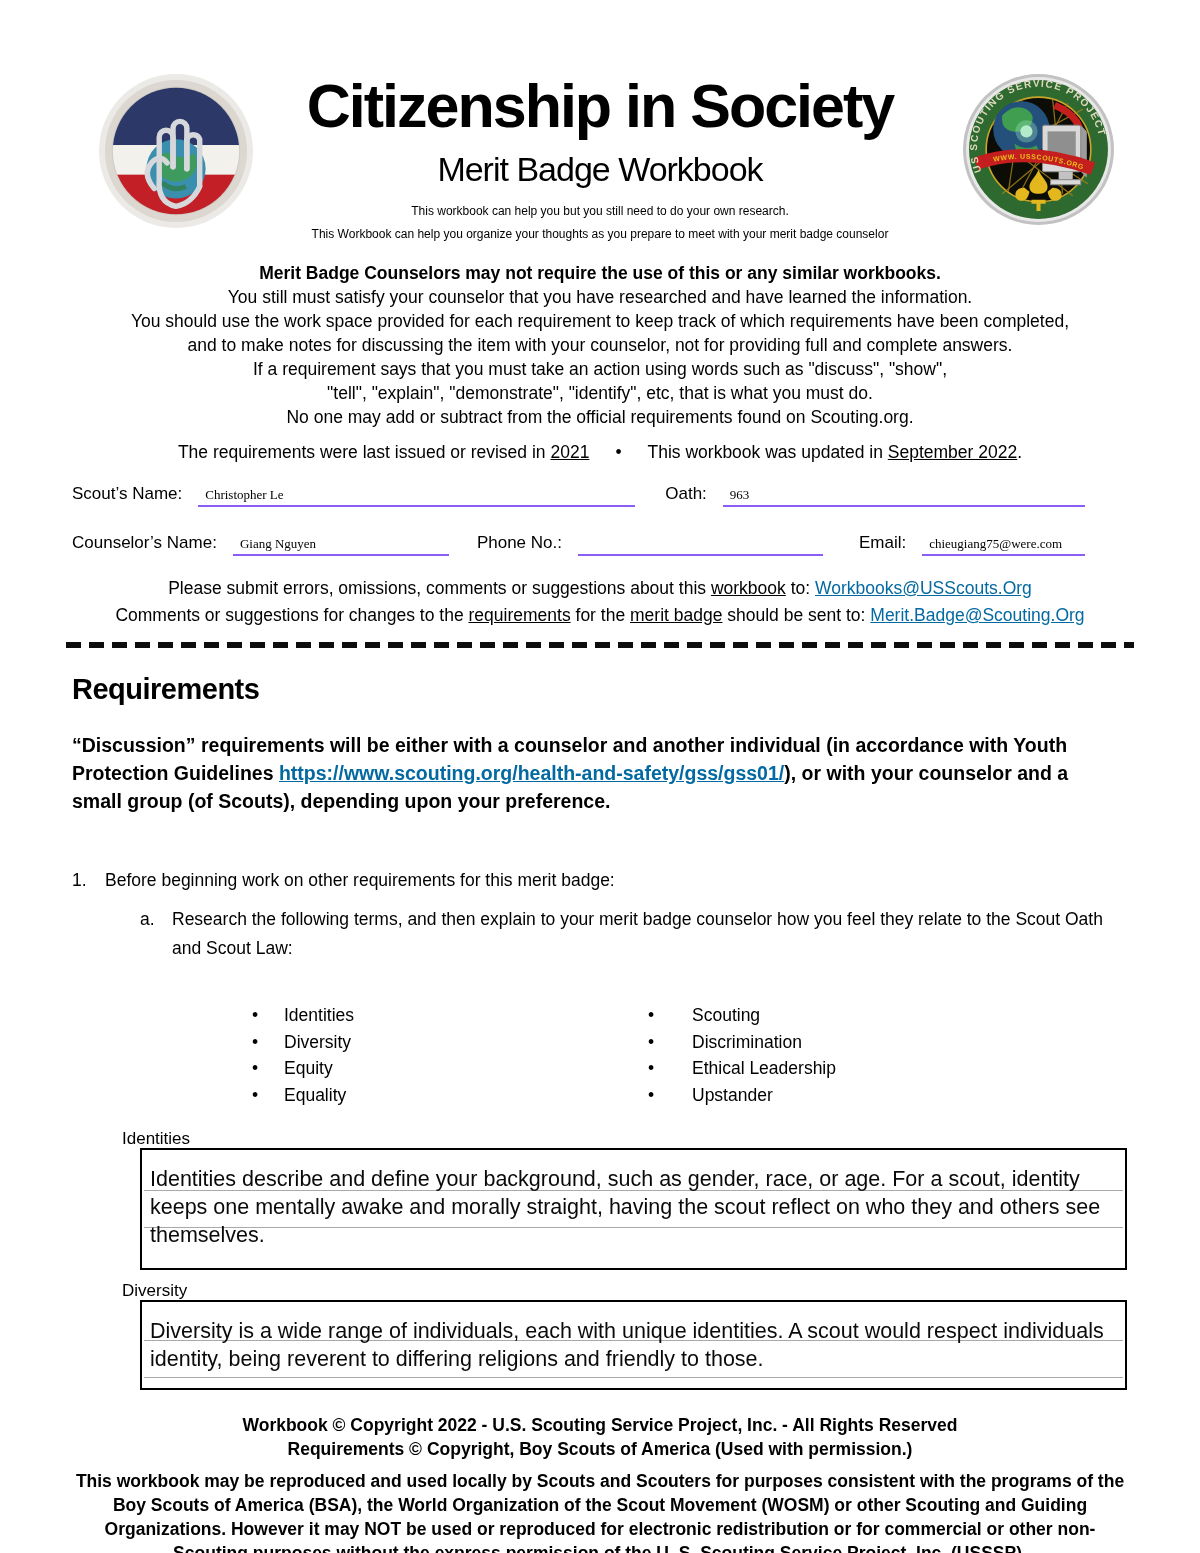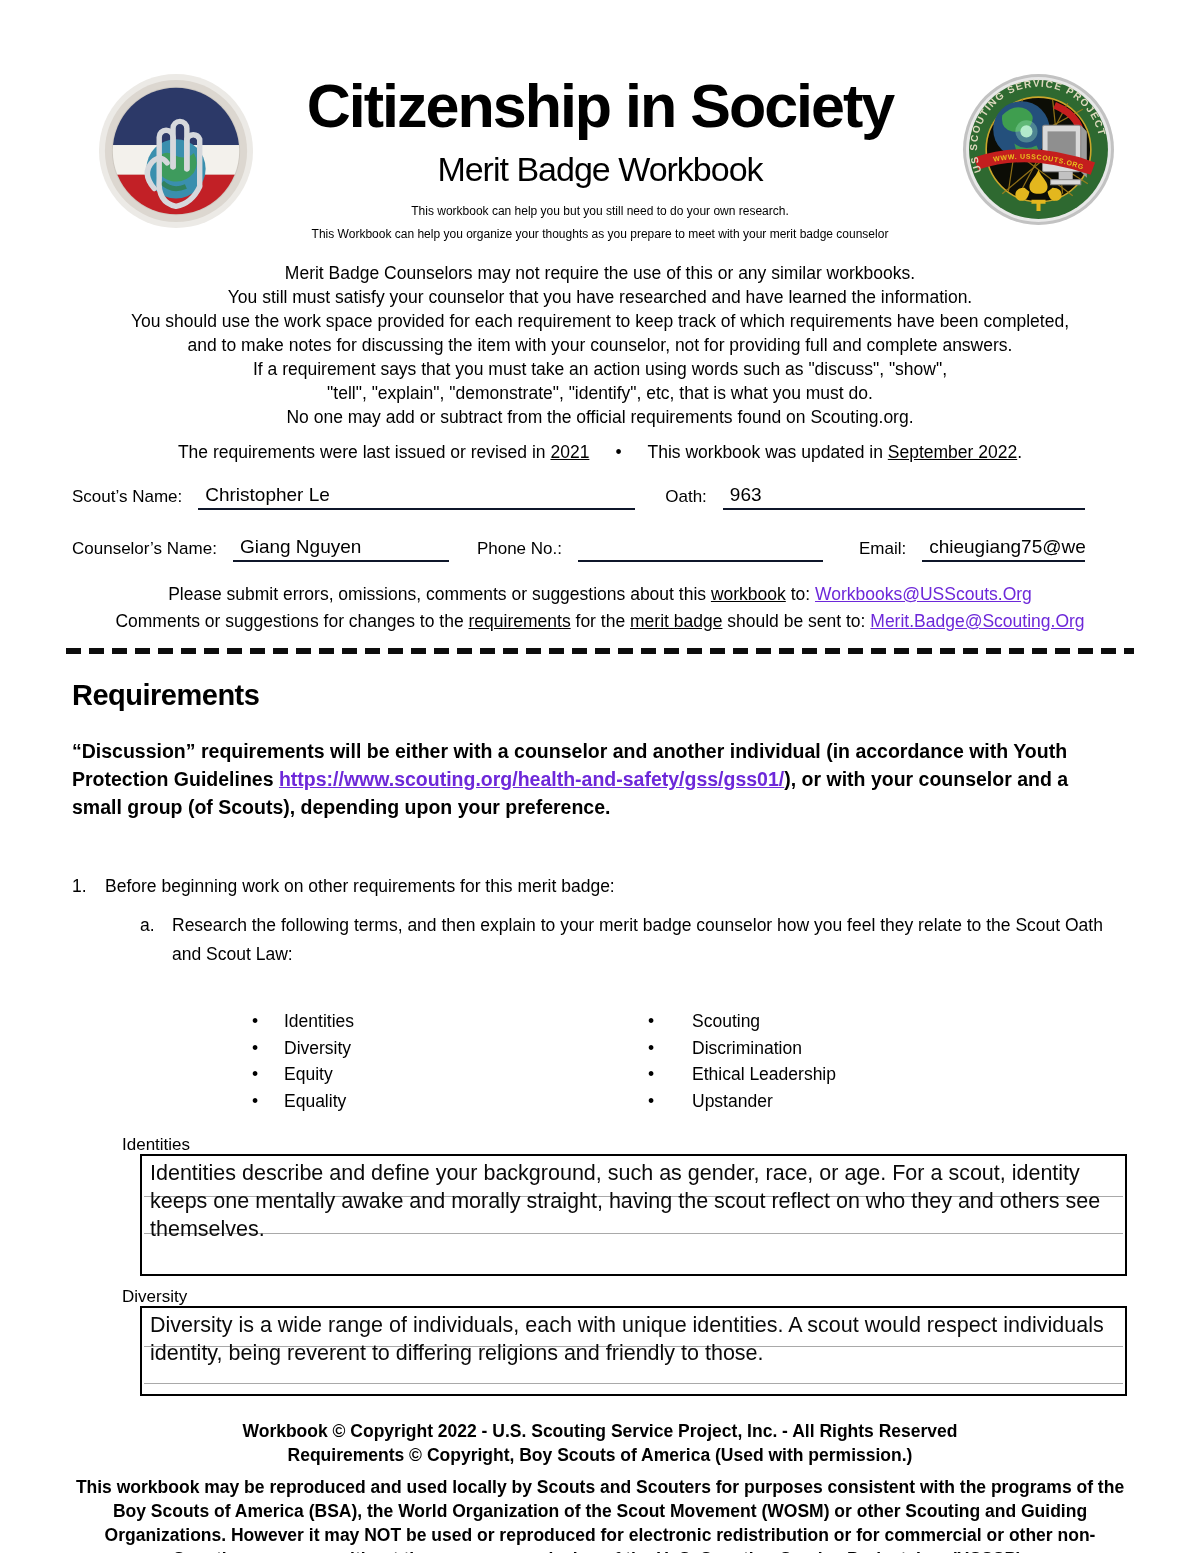--- a/index.html
+++ b/index.html
@@ -10,42 +10,42 @@
   
   .badge-left { position:absolute; left:97px; top:72px; width:158px; height:158px; }
   .badge-right { position:absolute; left:962px; top:73px; width:153px; height:153px; }
   .header-center { padding-top:76px; text-align:center; }
   .title { font-size:61px; font-weight:bold; letter-spacing:-2px; line-height:1.0; }
   .subtitle { font-size:34px; margin-top:13px; letter-spacing:-1px; }
   .tagline { font-size:12px; margin-top:11px; line-height:23px; }
 
   
   .intro { text-align:center; margin-top:15px; font-size:17.5px; line-height:24px; }
-  .intro .b { font-weight:normal; }
+  .intro .b { font-weight:bold; }
   .revision { text-align:center; margin-top:13px; font-size:17.5px; }
   .u { text-decoration:underline; }
   .sep { display:inline-block; margin:0 26px; }
 
   
   .formrow { display:flex; align-items:flex-end; margin-left:72px; margin-right:115px; font-size:17px;gap:16px; }
   .row1 { margin-top:21px; }
   .row2 { margin-top:26px; }
   .flabel { white-space:nowrap; padding-bottom:3px; }
-  .blank { border-bottom:2px solid #0f172a; padding:0 4px 2px 7px; font-size:19px; white-space:nowrap; overflow:hidden; }
+  .blank { border-bottom:2px solid #8b5cf6; padding:0 4px 2px 7px; font-size:13px; white-space:nowrap; overflow:hidden;font-family:Liberation Serif, serif; }
   .blank.scout { width:437px; }
   .blank.unit { flex:1; }
   .blank.counselor { width:216px; }
   .blank.phone { width:245px; }
   .blank.email { flex:1; }
   .ml12 { margin-left:12px; } .ml14 { margin-left:14px; } .ml20 { margin-left:20px; }
 
   
   .submit { text-align:center; margin-top:19px; font-size:17.5px; line-height:27px; }
   .bu { font-weight:normal; text-decoration:underline; }
-  a.mail, a.weblink { color:#6d28d9; text-decoration:underline; }
+  a.mail, a.weblink { color:#0369a1; text-decoration:underline; }
 
   
   .divider { margin:13px 66px 0 66px; height:6px;
     background:repeating-linear-gradient(90deg,#0d0d0d 0 15px,transparent 15px 23px); }
 
   
   .req-heading { margin:25px 72px 0; font-size:29px; font-weight:bold; letter-spacing:-0.5px; }
   .discussion { margin:25px 78px 0 72px; font-size:19.5px; font-weight:bold; line-height:28px; }
   .discussion a { font-weight:bold; }
   .req-item { display:flex; margin:53px 72px 0; font-size:17.5px; line-height:24px; }
@@ -63,21 +63,21 @@
 
   
   .answer { margin-left:122px; margin-right:73px; }
   .answer.a1 { margin-top:21px; }
   .answer.a2 { margin-top:11px; }
   .answer-label { font-size:17px; line-height:19px; }
   .answer-box { position:relative; margin-left:18px; border:2px solid #000; }
   .answer-box.b1 { height:122px; }
   .answer-box.b2 { height:90px; }
   .rule { position:absolute; left:2px; right:2px; height:1px; background:#a9a9a9; }
-  .answer-text { position:relative; padding:3px 10px 0 8px; font-size:21.5px; line-height:28px; color:#0a0a0a; }
+  .answer-text { position:relative; padding:15px 10px 0 8px; font-size:21.5px; line-height:28px; color:#0a0a0a; }
 
   
   .footer { margin-top:23px; text-align:center; font-weight:bold; }
   .footer .fline { font-size:17.5px; line-height:24px; }
   .footer .fpara { margin:8px 70px 0; font-size:17.5px; line-height:24px; }
 </style>
 </head>
 <body>
 
 <div class="page">

